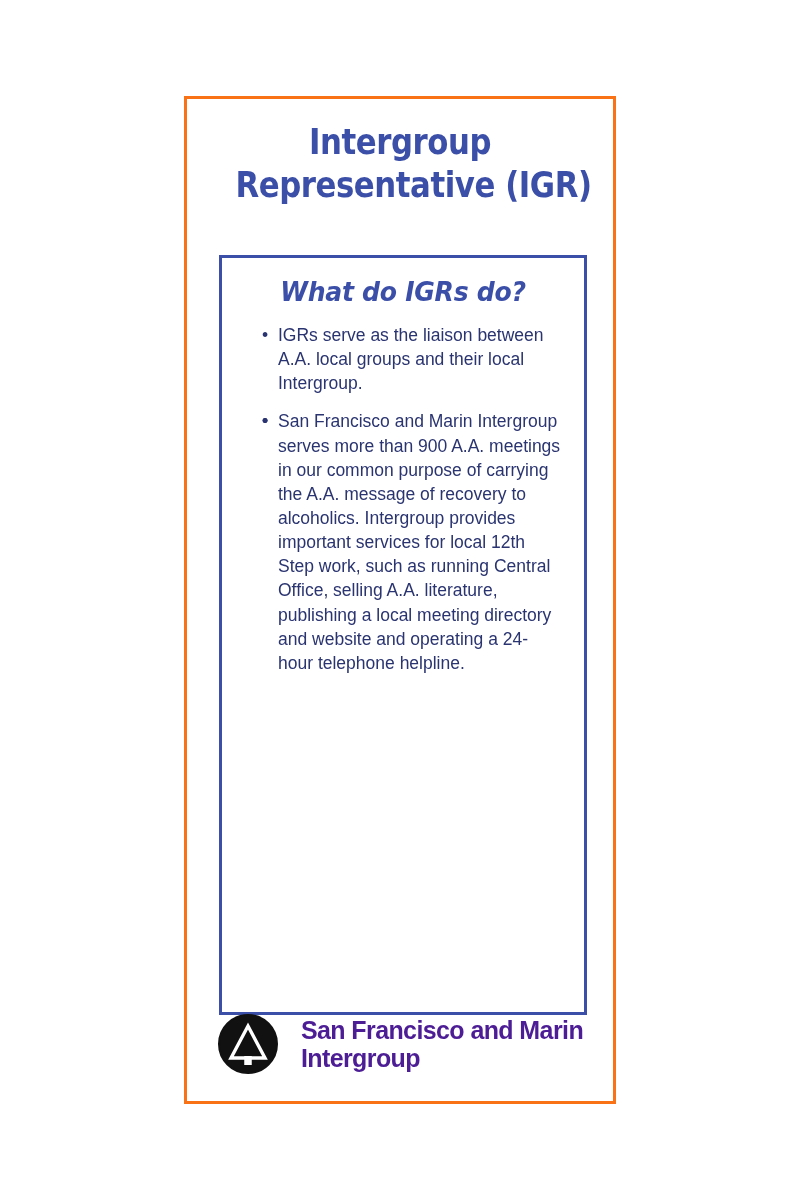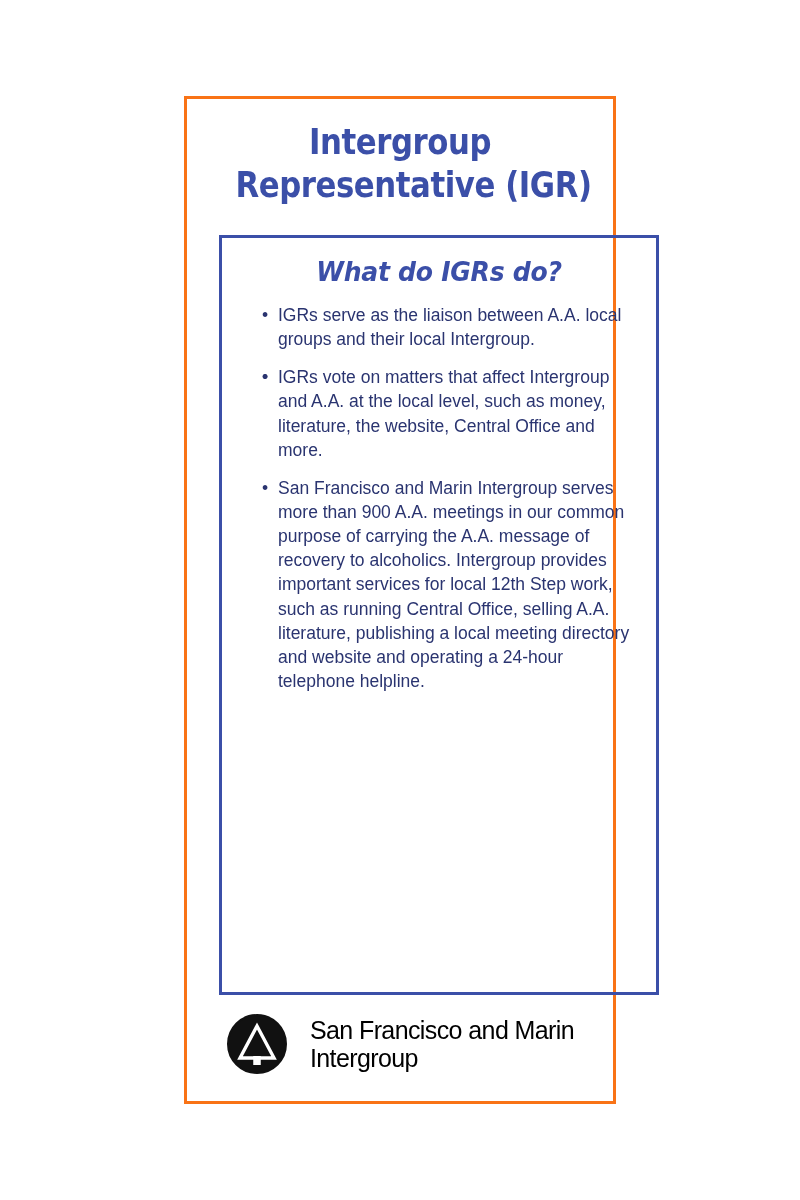--- a/index.html
+++ b/index.html
@@ -38,22 +38,22 @@
     letter-spacing: -0.5px;
     color: #3b4fa8;
     transform: scaleX(0.88);
     transform-origin: center;
     white-space: nowrap;
   }
 
   .inner-box {
     position: absolute;
     left: 32px;
-    top: 136px;
-    width: 440px;
+    top: 156px;
+    width: 368px;
     height: 760px;
     border: 3px solid #3b4fa8;
     box-sizing: border-box;
     padding: 14px 18px 10px 18px;
   }
 
   .subtitle {
     text-align: center;
     font-family: "DejaVu Sans", sans-serif;
     font-style: italic;
@@ -104,24 +104,24 @@
     justify-content: center;
     gap: 10px;
   }
   .logo-mark {
     width: 62px;
     height: 62px;
     flex: 0 0 auto;
   }
   .footer-text {
     font-family: "Liberation Sans", sans-serif;
-    font-weight: normal;
+    font-weight: bold;
     font-size: 25px;
     line-height: 1.12;
-    color: #000000;
+    color: #4c1d95;
     letter-spacing: -0.6px;
     margin-left: 12px;
   }
   .footer-text .l2 { display: block; }
 </style>
 </head>
 <body>
 
 <div class="card">
 
@@ -136,21 +136,20 @@
     <ul class="bullets">
       <li>
         <span class="dot">•</span>
         <span>IGRs serve as the liaison between A.A. local groups and their local Intergroup.</span>
       </li>
       <li>
         <span class="dot">•</span>
       </li>
       <li>
         <span class="dot">•</span>
-        <span>IGRs vote on matters that affect Intergroup and A.A. at the local level, such as money, literature, the website, Central Office and more.</span>
       </li>
       <li>
         <span class="dot">•</span>
         <span>San Francisco and Marin Intergroup serves more than 900 A.A. meetings in our common purpose of carrying the A.A. message of recovery to alcoholics. Intergroup provides important services for local 12th Step work, such as running Central Office, selling A.A. literature, publishing a local meeting directory and website and operating a 24-hour telephone helpline.</span>
       </li>
     </ul>
   </div>
 
   <div class="footer">
     <span class="logo-mark">

